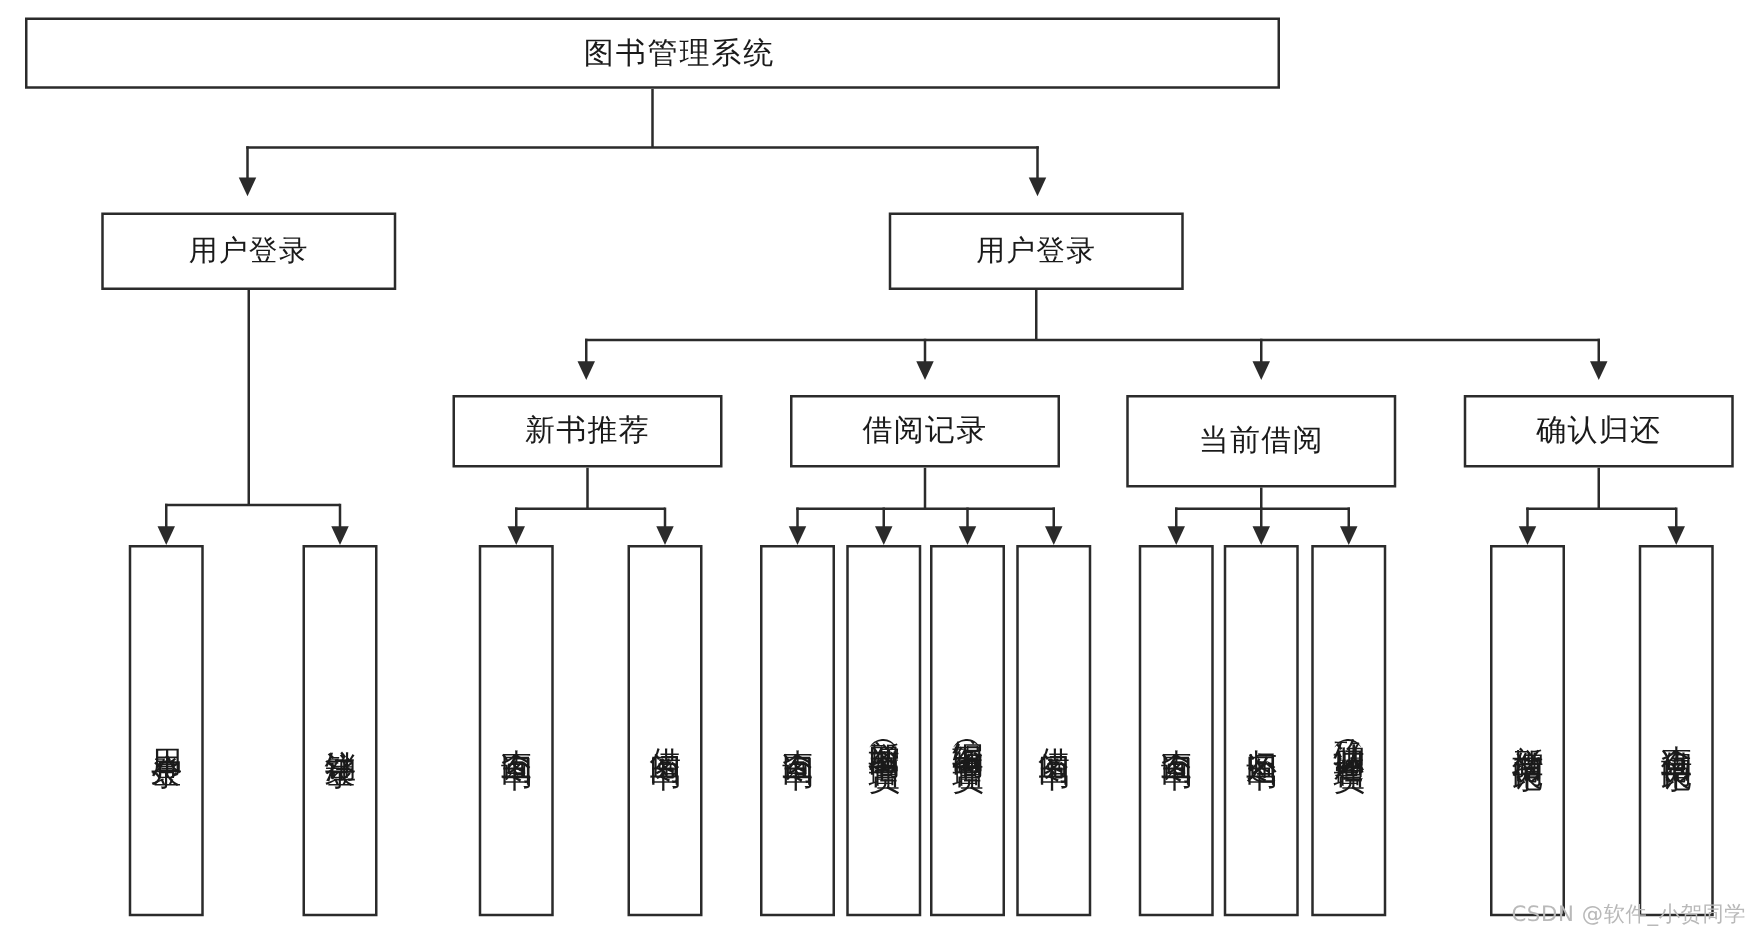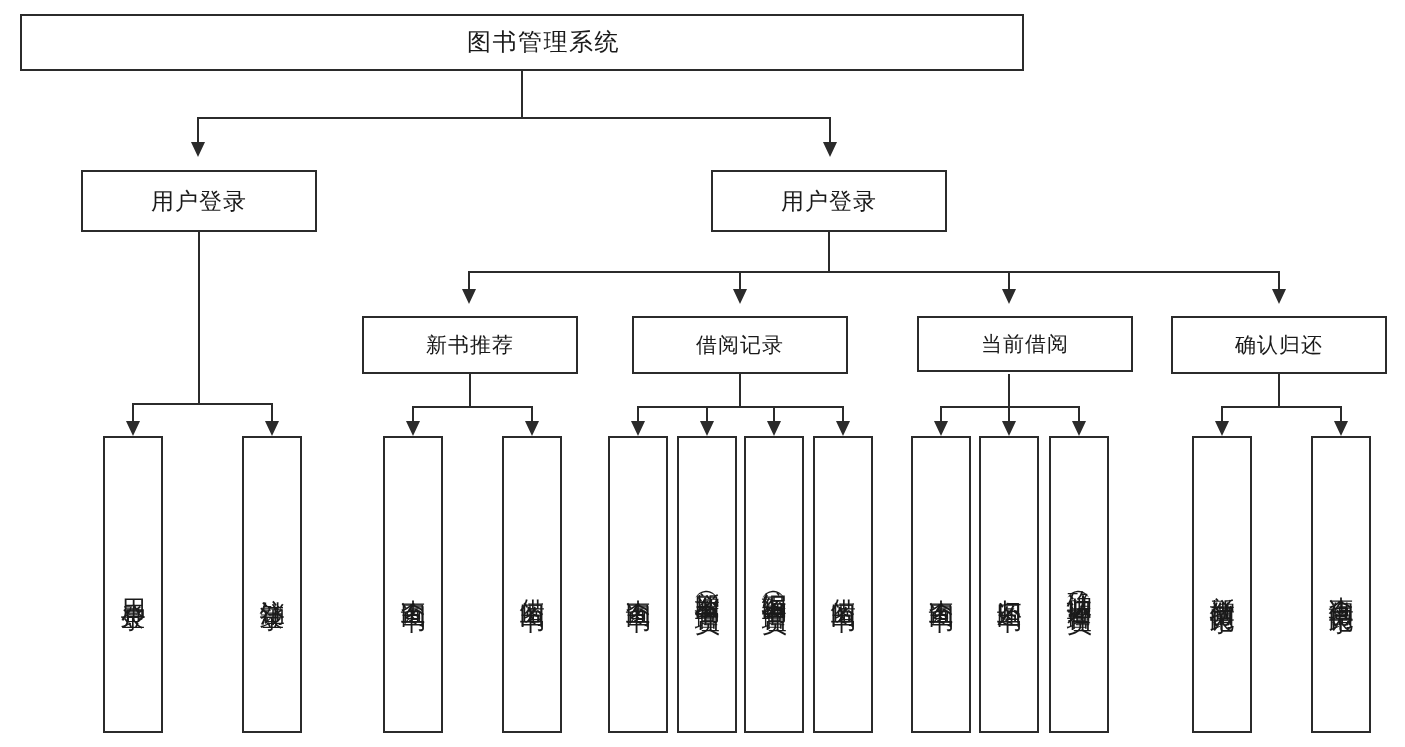--- a/index.html
+++ b/index.html
@@ -39,21 +39,21 @@
   .node.h .lbl {
     font-size: 23px;
     letter-spacing: 1px;
     white-space: nowrap;
   }
   .node.root .lbl {
     font-size: 24px;
     letter-spacing: 1.5px;
   }
   .node.lvl2 .lbl { font-size: 23px; }
-  .node.lvl3 .lbl { font-size: 21px; }
+  .node.lvl3 .lbl { font-size: 24px; }
   
   .node.v {
     align-items: center;
     justify-content: center;
   }
   .node.v .lbl {
     writing-mode: vertical-rl;
     text-orientation: upright;
     font-size: 25px;
     line-height: 1.18;
@@ -137,21 +137,21 @@
   <div class="arrow" style="left:1272px; top:289px;"></div>
 
   <div class="node h lvl3" style="left:362px; top:316px; width:216px; height:58px;">
     <span class="lbl">新书推荐</span>
   </div>
 
   <div class="node h lvl3" style="left:632px; top:316px; width:216px; height:58px;">
     <span class="lbl">借阅记录</span>
   </div>
 
-  <div class="node h lvl3" style="left:901px; top:316px; width:216px; height:56px;margin-left:16px;">
+  <div class="node h lvl3" style="left:901px; top:316px; width:216px; height:74px;">
     <span class="lbl">当前借阅</span>
   </div>
 
   <div class="node h lvl3" style="left:1171px; top:316px; width:216px; height:58px;">
     <span class="lbl">确认归还</span>
   </div>
 
   <div class="conn vline" style="left:469px; top:374px; height:33px;"></div>
   <div class="conn hline" style="left:412px; top:406px; width:120px;"></div>
   <div class="conn vline" style="left:412px; top:406px; height:20px;"></div>
@@ -231,14 +231,15 @@
   </div>
 
   <div class="node v" style="left:1192px; top:436px; width:60px; height:297px;">
     <span class="lbl">新增借阅记录</span>
   </div>
 
   <div class="node v" style="left:1311px; top:436px; width:60px; height:297px;">
     <span class="lbl">查询借阅记录</span>
   </div>
 
+  <div id="watermark">CSDN @软件_小贺同学</div>
 
 </div>
 
 </body></html>

